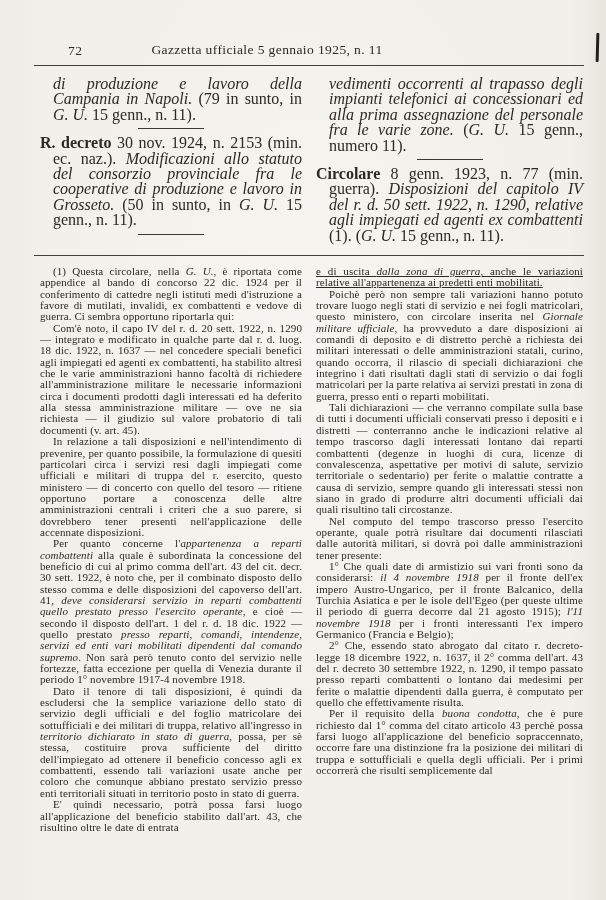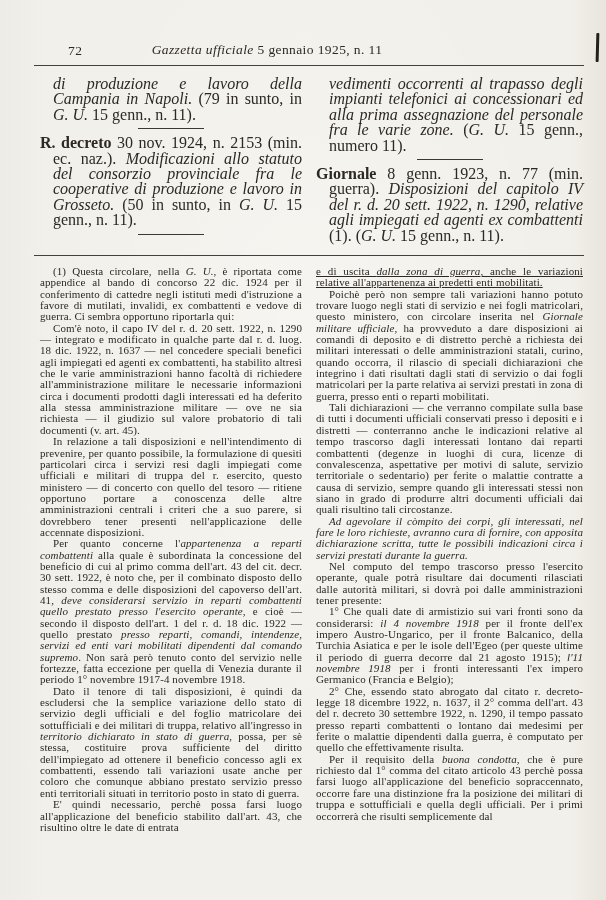--- a/index.html
+++ b/index.html
@@ -12,21 +12,21 @@
     font-family:"Liberation Serif", serif;
     color:#2d2822;
     -webkit-font-smoothing:antialiased;
   }
   .page{position:absolute;left:0;top:0;width:520px;height:900px;margin-top:24px;}
 
   
   .hdr{position:absolute;left:36px;right:22px;top:16px;height:26px;}
   .pagenum{position:absolute;left:32px;top:3px;font-size:13.5px;letter-spacing:.5px;}
   .hdr-title{position:absolute;left:0;right:0;top:2px;text-align:center;font-size:13.5px;letter-spacing:.4px;}
-  .hdr-title .it{font-style:italic;}
+  .hdr-title .it{}
   .hdr-rule{position:absolute;left:34px;top:41px;width:550px;height:0;border-top:1.6px solid #45403a;}
 
   
   .artifact{position:absolute;left:596px;top:9px;width:3px;height:29px;background:#23201c;border-radius:1px;transform:rotate(1.5deg);}
 
   
   .cols{position:absolute;left:40px;top:52px;width:543px;display:flex;}
   .col-l{width:262px;margin-right:14px;}
   .col-r{width:267px;}
 
@@ -60,40 +60,39 @@
   <div class="cols">
     <div class="col-l">
         <p class="entry cont"><span class="it">di produzione e lavoro della Campania in Napoli.</span><span> (79 in sunto, in </span><span class="it">G. U.</span><span> 15 genn., n. 11).</span></p>
         <div class="divider"></div>
         <p class="entry"><span class="bd">R. decreto</span><span> 30 nov. 1924, n. 2153 (min. ec. naz.). </span><span class="it">Modificazioni allo statuto del consorzio provinciale fra le cooperative di produzione e lavoro in Grosseto.</span><span> (50 in sunto, in </span><span class="it">G. U.</span><span> 15 genn., n. 11).</span></p>
         <div class="divider"></div>
       </div>
     <div class="col-r">
         <p class="entry cont"><span class="it">vedimenti occorrenti al trapasso degli impianti telefonici ai concessionari ed alla prima assegnazione del personale fra le varie zone.</span><span> (</span><span class="it">G. U.</span><span> 15 genn., numero 11).</span></p>
         <div class="divider"></div>
-        <p class="entry"><span class="bd">Giornale</span><span> 8 genn. 1923, n. 77 (min. guerra). </span><span class="it">Disposizioni del capitolo IV del r. d. 20 sett. 1922, n. 1290, relative agli impiegati ed agenti ex combattenti</span><span> (1). (</span><span class="it">G. U.</span><span> 15 genn., n. 11).</span></p>
+        <p class="entry"><span class="bd">Circolare</span><span> 8 genn. 1923, n. 77 (min. guerra). </span><span class="it">Disposizioni del capitolo IV del r. d. 50 sett. 1922, n. 1290, relative agli impiegati ed agenti ex combattenti</span><span> (1). (</span><span class="it">G. U.</span><span> 15 genn., n. 11).</span></p>
       </div>
   </div>
 
   <div class="fn-rule"></div>
 
   <div class="fncols">
     <div class="col-l">
         <p class="fp"><span>(1) Questa circolare, nella </span><span class="it">G. U.</span><span>, è riportata come appendice al bando di concorso 22 dic. 1924 per il conferimento di cattedre negli istituti medi d'istruzione a favore di mutilati, invalidi, ex combattenti e vedove di guerra. Ci sembra opportuno riportarla qui:</span></p>
         <p class="fp"><span>Com'è noto, il capo IV del r. d. 20 sett. 1922, n. 1290 — integrato e modificato in qualche parte dal r. d. luog. 18 dic. 1922, n. 1637 — nel concedere speciali benefici agli impiegati ed agenti ex combattenti, ha stabilito altresì che le varie amministrazioni hanno facoltà di richiedere all'amministrazione militare le necessarie informazioni circa i documenti prodotti dagli interessati ed ha deferito alla stessa amministrazione militare — ove ne sia richiesta — il giudizio sul valore probatorio di tali documenti (v. art. 45).</span></p>
         <p class="fp"><span>In relazione a tali disposizioni e nell'intendimento di prevenire, per quanto possibile, la formulazione di quesiti particolari circa i servizi resi dagli impiegati come ufficiali e militari di truppa del r. esercito, questo ministero — di concerto con quello del tesoro — ritiene opportuno portare a conoscenza delle altre amministrazioni centrali i criteri che a suo parere, si dovrebbero tener presenti nell'applicazione delle accennate disposizioni.</span></p>
         <p class="fp"><span>Per quanto concerne l'</span><span class="it">appartenenza a reparti combattenti</span><span> alla quale è subordinata la concessione del beneficio di cui al primo comma dell'art. 43 del cit. decr. 30 sett. 1922, è noto che, per il combinato disposto dello stesso comma e delle disposizioni del capoverso dell'art. 41, </span><span class="it">deve considerarsi servizio in reparti combattenti quello prestato presso l'esercito operante</span><span>, e cioè — secondo il disposto dell'art. 1 del r. d. 18 dic. 1922 — quello prestato </span><span class="it">presso reparti, comandi, intendenze, servizi ed enti vari mobilitati dipendenti dal comando supremo</span><span>. Non sarà però tenuto conto del servizio nelle fortezze, fatta eccezione per quella di Venezia durante il periodo 1° novembre 1917-4 novembre 1918.</span></p>
         <p class="fp"><span>Dato il tenore di tali disposizioni, è quindi da escludersi che la semplice variazione dello stato di servizio degli ufficiali e del foglio matricolare dei sottufficiali e dei militari di truppa, relativo all'ingresso in </span><span class="it">territorio dichiarato in stato di guerra</span><span>, possa, per sè stessa, costituire prova sufficiente del diritto dell'impiegato ad ottenere il beneficio concesso agli ex combattenti, essendo tali variazioni usate anche per coloro che comunque abbiano prestato servizio presso enti territoriali situati in territorio posto in stato di guerra.</span></p>
-        <p class="fp"><span>E' quindi necessario, perchè possa farsi luogo all'applicazione del beneficio stabilito dall'art. 43, che risultino oltre le date di entrata</span></p>
+        <p class="fp"><span>E' quindi necessario, potrà possa farsi luogo all'applicazione del beneficio stabilito dall'art. 43, che risultino oltre le date di entrata</span></p>
       </div>
     <div class="col-r">
         <p class="fp noind"><span>e di uscita </span><span class="it">dalla zona di guerra</span><span>, anche le variazioni relative all'appartenenza ai predetti enti mobilitati.</span></p>
         <p class="fp"><span>Poichè però non sempre tali variazioni hanno potuto trovare luogo negli stati di servizio e nei fogli matricolari, questo ministero, con circolare inserita nel </span><span class="it">Giornale militare ufficiale</span><span>, ha provveduto a dare disposizioni ai comandi di deposito e di distretto perchè a richiesta dei militari interessati o delle amministrazioni statali, curino, quando occorra, il rilascio di speciali dichiarazioni che integrino i dati risultati dagli stati di servizio o dai fogli matricolari per la parte relativa ai servizi prestati in zona di guerra, presso enti o reparti mobilitati.</span></p>
         <p class="fp"><span>Tali dichiarazioni — che verranno compilate sulla base di tutti i documenti ufficiali conservati presso i depositi e i distretti — conterranno anche le indicazioni relative al tempo trascorso dagli interessati lontano dai reparti combattenti (degenze in luoghi di cura, licenze di convalescenza, aspettative per motivi di salute, servizio territoriale o sedentario) per ferite o malattie contratte a causa di servizio, sempre quando gli interessati stessi non siano in grado di produrre altri documenti ufficiali dai quali risultino tali circostanze.</span></p>
-        <p class="fp"><span class="it">Ad agevolare il còmpito dei corpi, gli interessati, nel fare le loro richieste, avranno cura di fornire, con apposita dichiarazione scritta, tutte le possibili indicazioni circa i servizi prestati durante la guerra.</span></p>
         <p class="fp"><span>Nel computo del tempo trascorso presso l'esercito operante, quale potrà risultare dai documenti rilasciati dalle autorità militari, si dovrà poi dalle amministrazioni tener presente:</span></p>
         <p class="fp"><span>1° Che quali date di armistizio sui vari fronti sono da considerarsi: </span><span class="it">il 4 novembre 1918</span><span> per il fronte dell'ex impero Austro-Ungarico, per il fronte Balcanico, della Turchia Asiatica e per le isole dell'Egeo (per queste ultime il periodo di guerra decorre dal 21 agosto 1915); </span><span class="it">l'11 novembre 1918</span><span> per i fronti interessanti l'ex impero Germanico (Francia e Belgio);</span></p>
         <p class="fp"><span>2° Che, essendo stato abrogato dal citato r. decreto-legge 18 dicembre 1922, n. 1637, il 2° comma dell'art. 43 del r. decreto 30 settembre 1922, n. 1290, il tempo passato presso reparti combattenti o lontano dai medesimi per ferite o malattie dipendenti dalla guerra, è computato per quello che effettivamente risulta.</span></p>
         <p class="fp"><span>Per il requisito della </span><span class="it">buona condotta</span><span>, che è pure richiesto dal 1° comma del citato articolo 43 perchè possa farsi luogo all'applicazione del beneficio sopraccennato, occorre fare una distinzione fra la posizione dei militari di truppa e sottufficiali e quella degli ufficiali. Per i primi occorrerà che risulti semplicemente dal</span></p>
       </div>
   </div>
 
 </div>
 
 </body></html>

